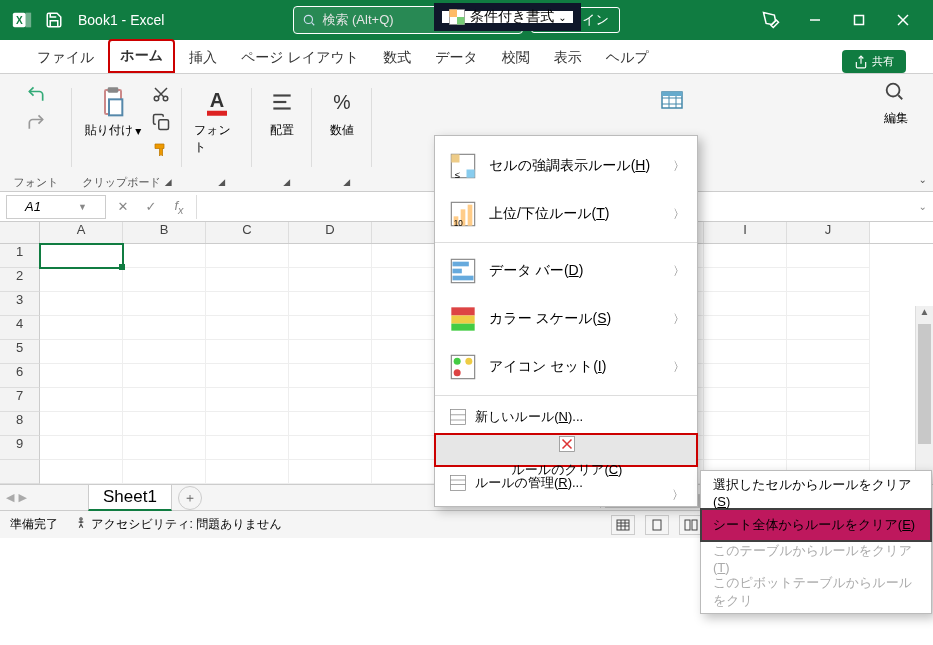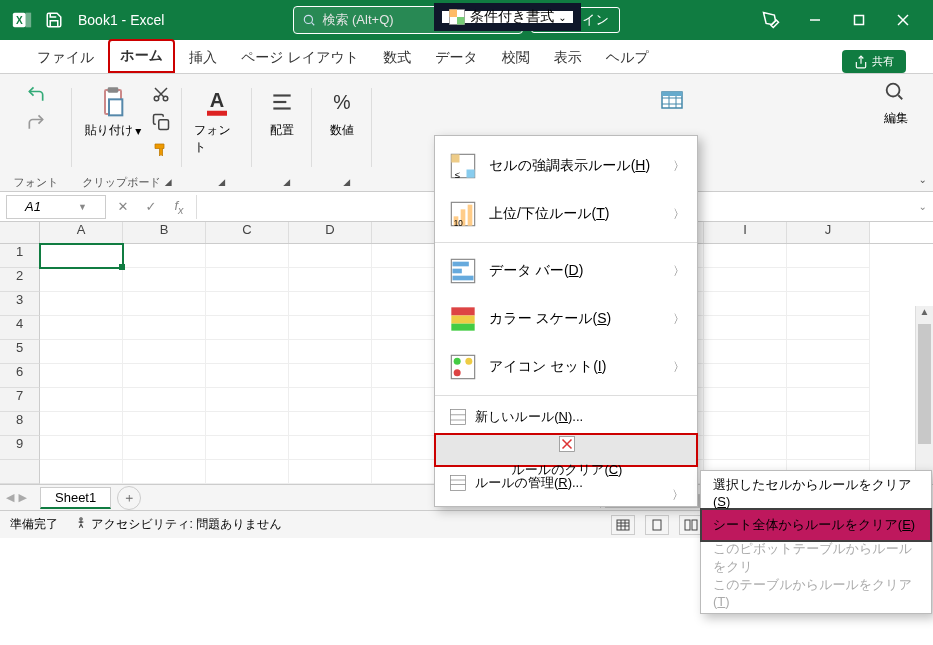--- a/index.html
+++ b/index.html
@@ -55,21 +55,21 @@
 .row { display:flex; height:24px; }
 .row .rh { width:40px; border-right:1px solid #ccc; border-bottom:1px solid #ddd; text-align:center; font-size:13px; color:#444; background:#f3f3f3;}
 .row .cell { width:83px; border-right:1px solid #eee; border-bottom:1px solid #eee; }
 .sel-cell { outline:2px solid #107c41; outline-offset:-1px; position:relative;}
 .sel-cell::after{ content:""; position:absolute; right:-3px; bottom:-3px; width:6px; height:6px; background:#107c41;}
 
 .corner { position:absolute; left:0; top:0; width:40px; height:22px; border-right:1px solid #ccc; border-bottom:1px solid #ccc; background:#f3f3f3;}
 
 
 .sheettabs { height:26px; border-top:1px solid #ccc; display:flex; align-items:center; padding-left:40px; gap:0; background:#f5f5f5; position:relative;}
-.sheettabs .stab { background:#fff; border:1px solid #ccc; border-bottom:2px solid #107c41; padding:2px 14px; font-size:13px;}
+.sheettabs .stab { background:#fff; border:1px solid #ccc; border-bottom:2px solid #107c41; padding:2px 14px; font-size:17px;margin-left:48px;}
 .sheettabs .add { width:24px; height:24px; display:flex; align-items:center; justify-content:center; margin-left:6px; color:#666; border:1px solid #ccc; border-radius:50%;}
 .sheettabs .nav { position:absolute; left:6px; display:flex; gap:4px;}
 .sheettabs .nav span{ color:#aaa; font-size:11px;}
 .hscroll { position:absolute; right:6px; bottom:0; height:18px; width:340px; display:flex; align-items:center; }
 .hscroll .track{ flex:1; height:14px; background:#eee; border:1px solid #ccc; position:relative;}
 .hscroll .thumb{ position:absolute; left:0; top:0; bottom:0; width:100px; background:#c8c8c8;}
 
 
 .statusbar { height:28px; border-top:1px solid #ccc; display:flex; align-items:center; padding:0 10px; font-size:12px; gap:16px; background:#f5f5f5;}
 .statusbar .right { margin-left:auto; display:flex; align-items:center; gap:10px;}
@@ -631,18 +631,18 @@
 </div>
 
 <div class="submenu">
   <div class="sitem">
     <span><span>選択したセルからルールをクリア</span>(<span class="u">S</span>)</span>
   </div>
   <div class="sitem hl">
     <span><span>シート全体からルールをクリア</span>(<span class="u">E</span>)</span>
   </div>
   <div class="sitem disabled">
+    <span><span>このテーブルからルールをクリア</span>(<span class="u">T</span>)</span>
+  </div>
+  <div class="sitem disabled">
     <span>このピボットテーブルからルールをクリ</span>
   </div>
-  <div class="sitem disabled">
-    <span><span>このテーブルからルールをクリア</span>(<span class="u">T</span>)</span>
-  </div>
 </div>
 
 </body></html>

